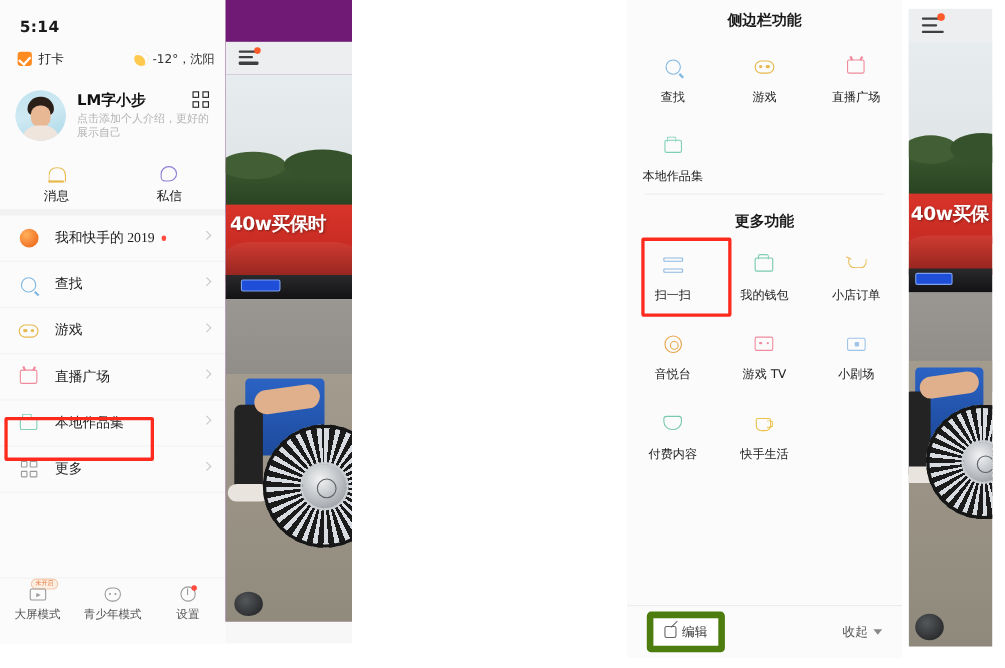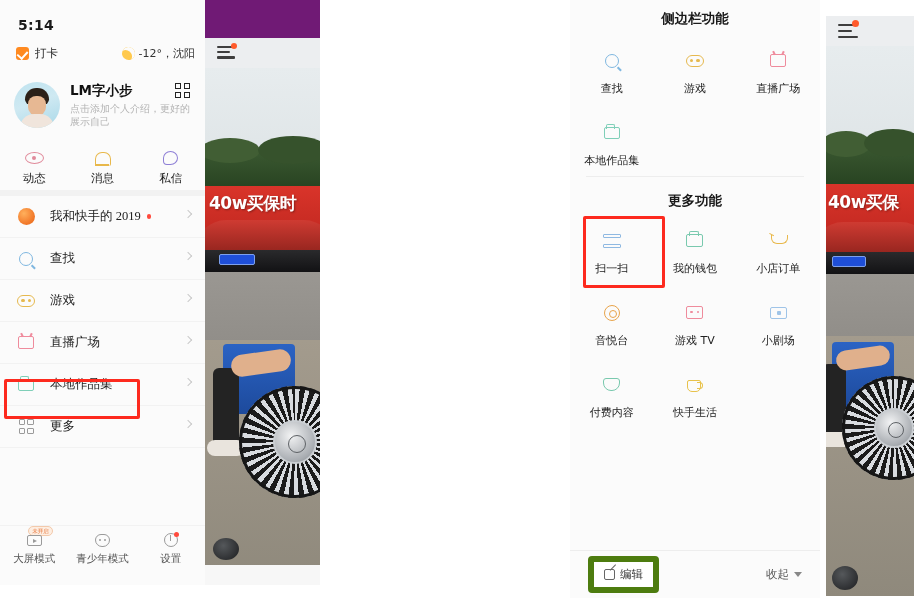--- a/index.html
+++ b/index.html
@@ -361,21 +361,21 @@
   .ic-gametv::before{left:3px}.ic-gametv::after{right:3px}
   .ic-screen { width:17px;height:12px;border:1.4px solid #9fc4e8;border-radius:2px;position:relative;}
   .ic-screen::after{content:"";position:absolute;left:6px;top:3.5px;width:4px;height:4px;background:#9fc4e8;border-radius:1px;}
   .ic-paid { width:17px;height:13px;border:1.4px solid #79c9ae;border-radius:3px 3px 8px 8px;}
   .ic-cup { width:16px;height:12px;position:relative;}
   .ic-cup::before{content:"";position:absolute;left:0;top:1px;width:12px;height:10px;border:1.4px solid #e8c24b;border-radius:2px 2px 5px 5px;}
   .ic-cup::after{content:"";position:absolute;right:0;top:3px;width:5px;height:5px;border:1.4px solid #e8c24b;border-left:0;border-radius:0 5px 5px 0;}
 
   
   .phoneB {
-    position: absolute; left: 826px; top: 16px; width: 88px; height: 580px;
+    position: absolute; left: 826px; top: 8px; width: 76px; height: 580px;
     background: #eceef0; overflow: hidden;
   }
   .phoneB .hamb2 { position:absolute; left: 12px; top: 8px; width: 20px; height: 14px; }
   .phoneB .hamb2 i { display:block; height:2.4px; background:#3e3e3e; border-radius:1px; margin-bottom:3.5px;}
   .phoneB .hamb2 i:nth-child(1){width:18px}.phoneB .hamb2 i:nth-child(2){width:14px}.phoneB .hamb2 i:nth-child(3){width:20px}
   .phoneB .hdot2{position:absolute;right:-1px;top:-4px;width:7px;height:7px;border-radius:50%;background:#ff5a2b;}
   .sceneB { position:absolute; left:0; top:30px; width:88px; height:550px; overflow:hidden;}
   .skyB { position:absolute;left:0;top:0;width:88px;height:110px;background:linear-gradient(#e7ecee,#dfe5e7);}
   .treesB { position:absolute;left:0;top:95px;width:88px;height:50px;background:linear-gradient(#3c5a32,#25401f);}
   .treesB::before{content:"";position:absolute;left:-5px;top:-10px;width:50px;height:26px;background:#415e34;border-radius:50%;}
@@ -440,26 +440,20 @@
             <span></span>
             <span></span>
             <span></span>
         </div>
         <div class="pdesc">点击添加个人介绍，更好的展示自己</div>
       </div>
 
       <div class="tabsrow">
         <div class="tabcell">
           <div class="ico">
-              <span class="eye-o"></span>
-            </div>
-          <div class="lbl">动态</div>
-        </div>
-        <div class="tabcell">
-          <div class="ico">
               <span class="bell"></span>
             </div>
           <div class="lbl">消息</div>
         </div>
         <div class="tabcell">
           <div class="ico">
               <span class="chat-o"></span>
             </div>
           <div class="lbl">私信</div>
         </div>

